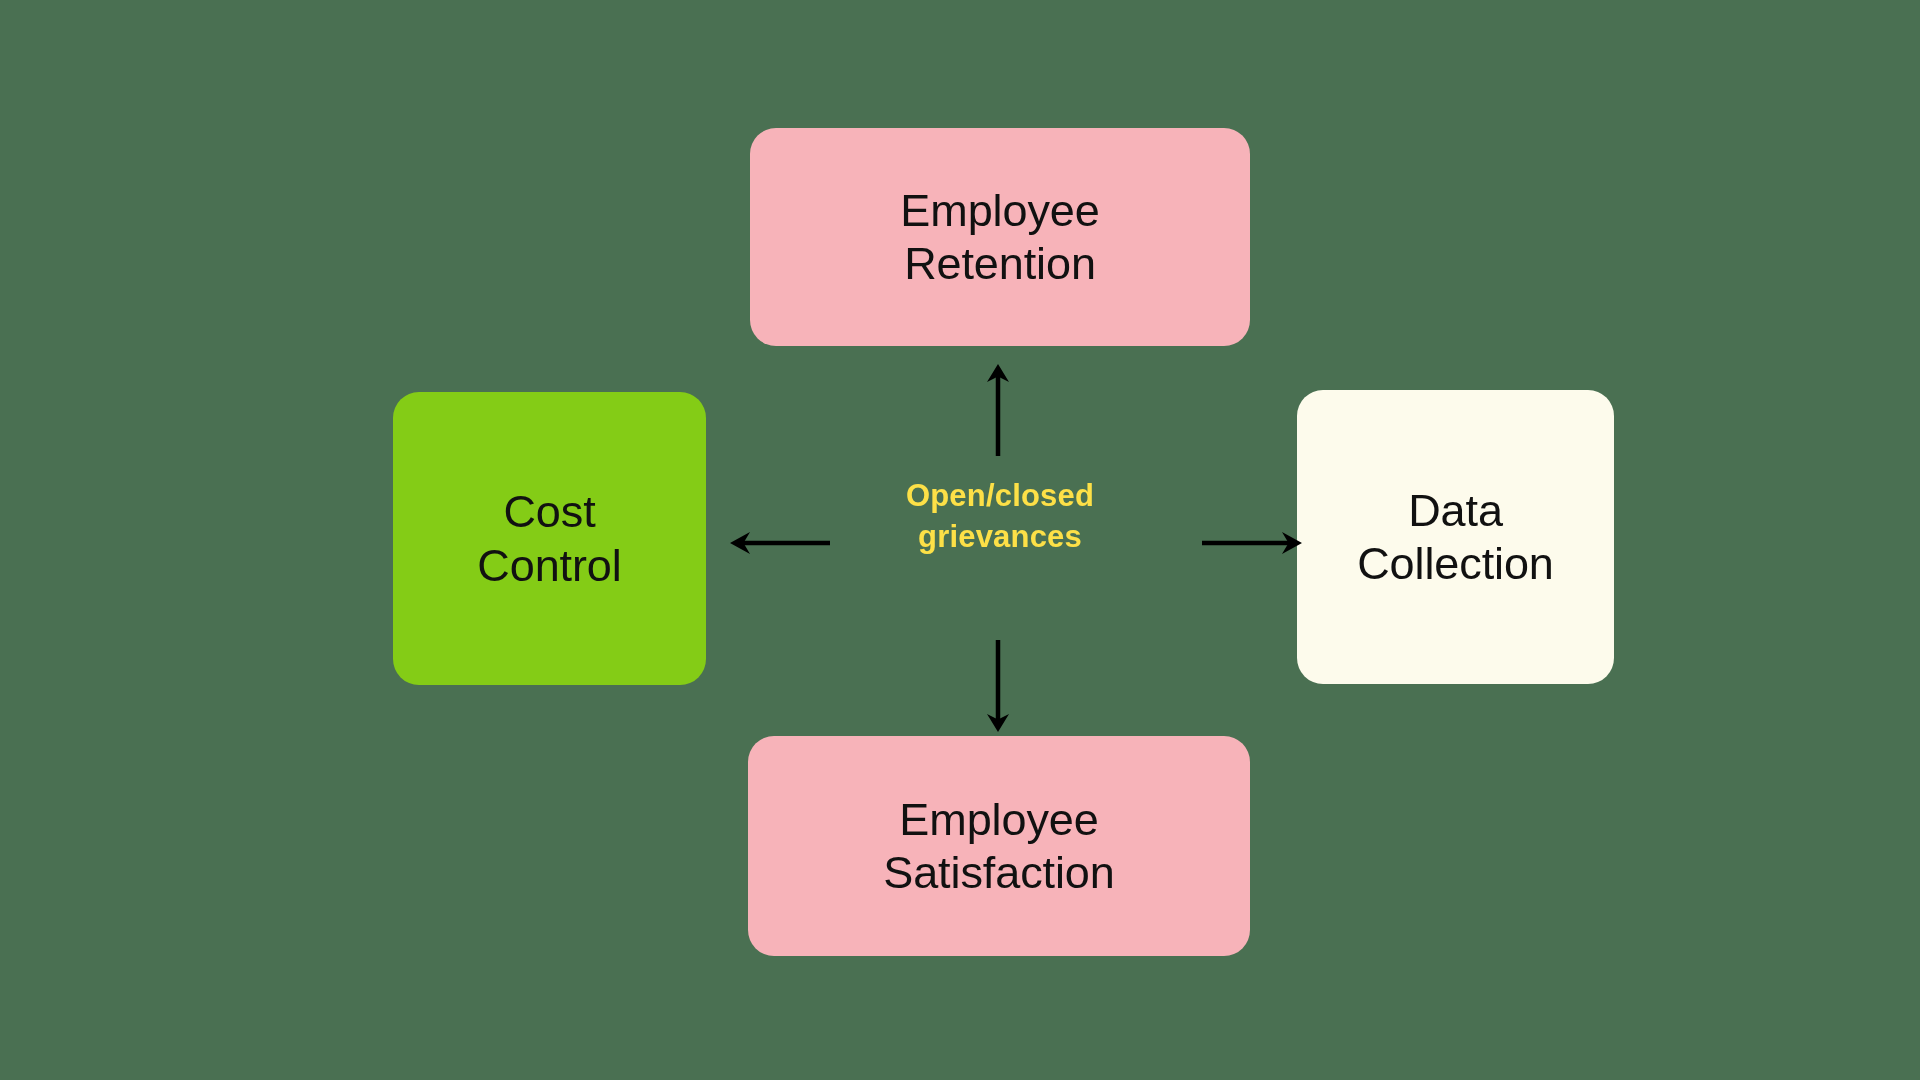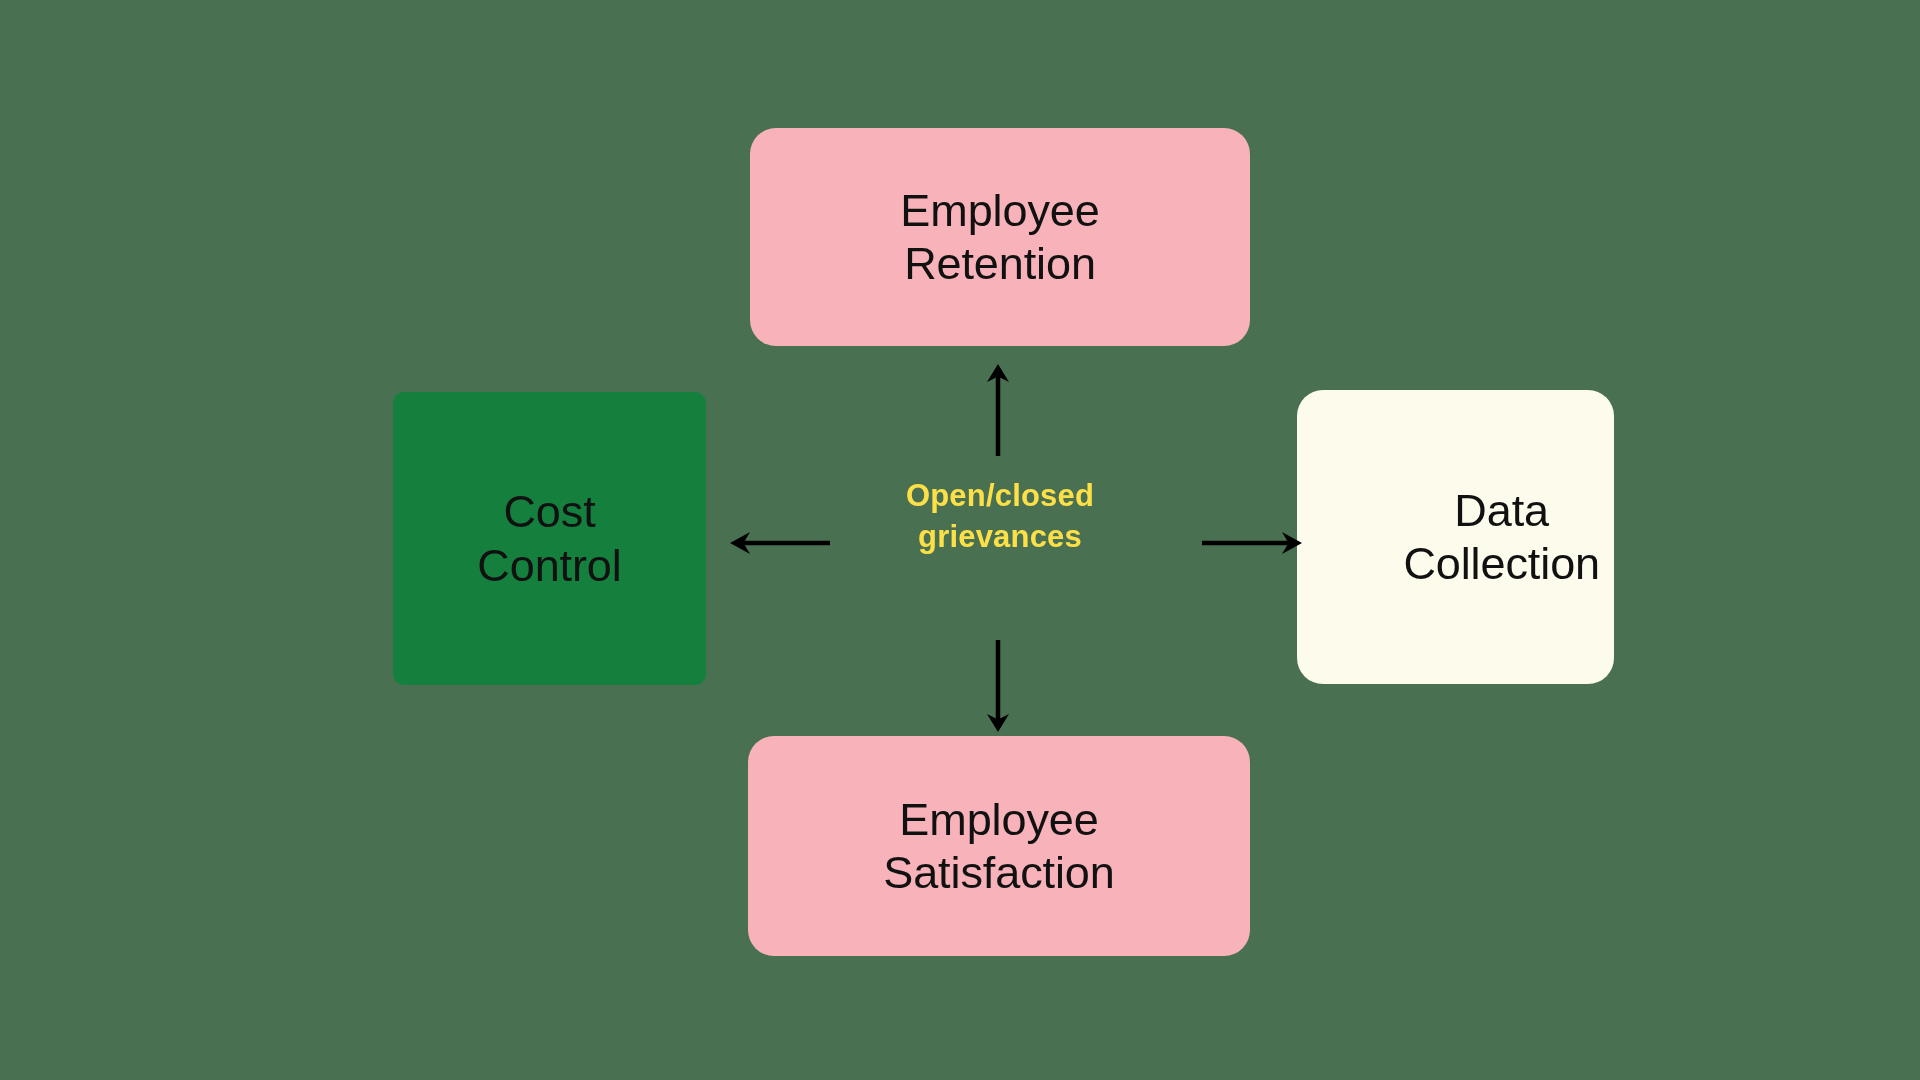--- a/index.html
+++ b/index.html
@@ -60,34 +60,32 @@
     background: #f7b3b9;
     font-size: 45px;
   }
 
   
   #node-cost-control {
     left: 393px;
     top: 392px;
     width: 313px;
     height: 293px;
-    background: #15803d;
+    background: #84cc16;
     font-size: 45px;
-    border-radius: 11px;
   }
 
   
   #node-data-collection {
     left: 1297px;
     top: 390px;
     width: 317px;
     height: 294px;
     background: #fdfbec;
     font-size: 45px;
-    justify-content: flex-end;
   }
 
   
   #hub-label {
     position: absolute;
     left: 840px;
     top: 476px;
     width: 320px;
     text-align: center;
     color: #fde047;

